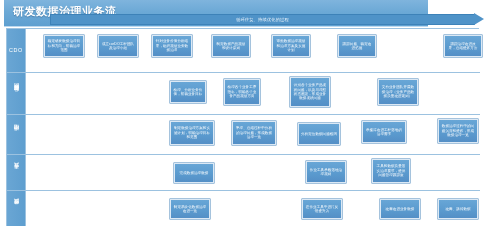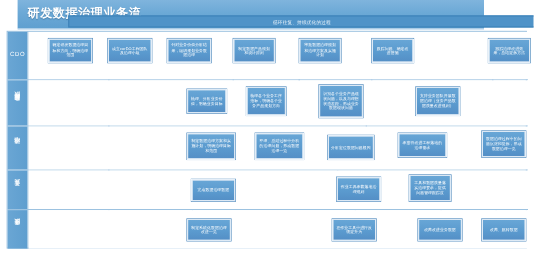--- a/index.html
+++ b/index.html
@@ -9,24 +9,25 @@
     font-family:"Liberation Sans","DejaVu Sans",sans-serif;
   }
   #stage{
     position:relative;width:485px;height:231px;
     background:#ffffff;
     box-sizing:border-box;
   }
 
   
   #header{
-    position:absolute;left:16px;top:0;width:424px;height:27px;
+    position:absolute;left:4px;top:0;width:424px;height:27px;
     background:linear-gradient(180deg,#7fb4dd 0%,#6ca9d6 45%,#5e9fd0 100%);
     border-bottom:1px solid #bcd8ee;
     box-sizing:border-box;
+    font-family:Liberation Mono, monospace;
   }
   #title{
     position:absolute;left:9px;top:4px;
     font-size:11px;font-weight:bold;color:#ffffff;
     letter-spacing:.5px;white-space:nowrap;
     text-shadow:0 1px 1px rgba(40,80,120,.45);
   }
   #cycle-bar{
     position:absolute;left:46px;top:14px;width:425px;height:11px;
     background:#4f93c8;

